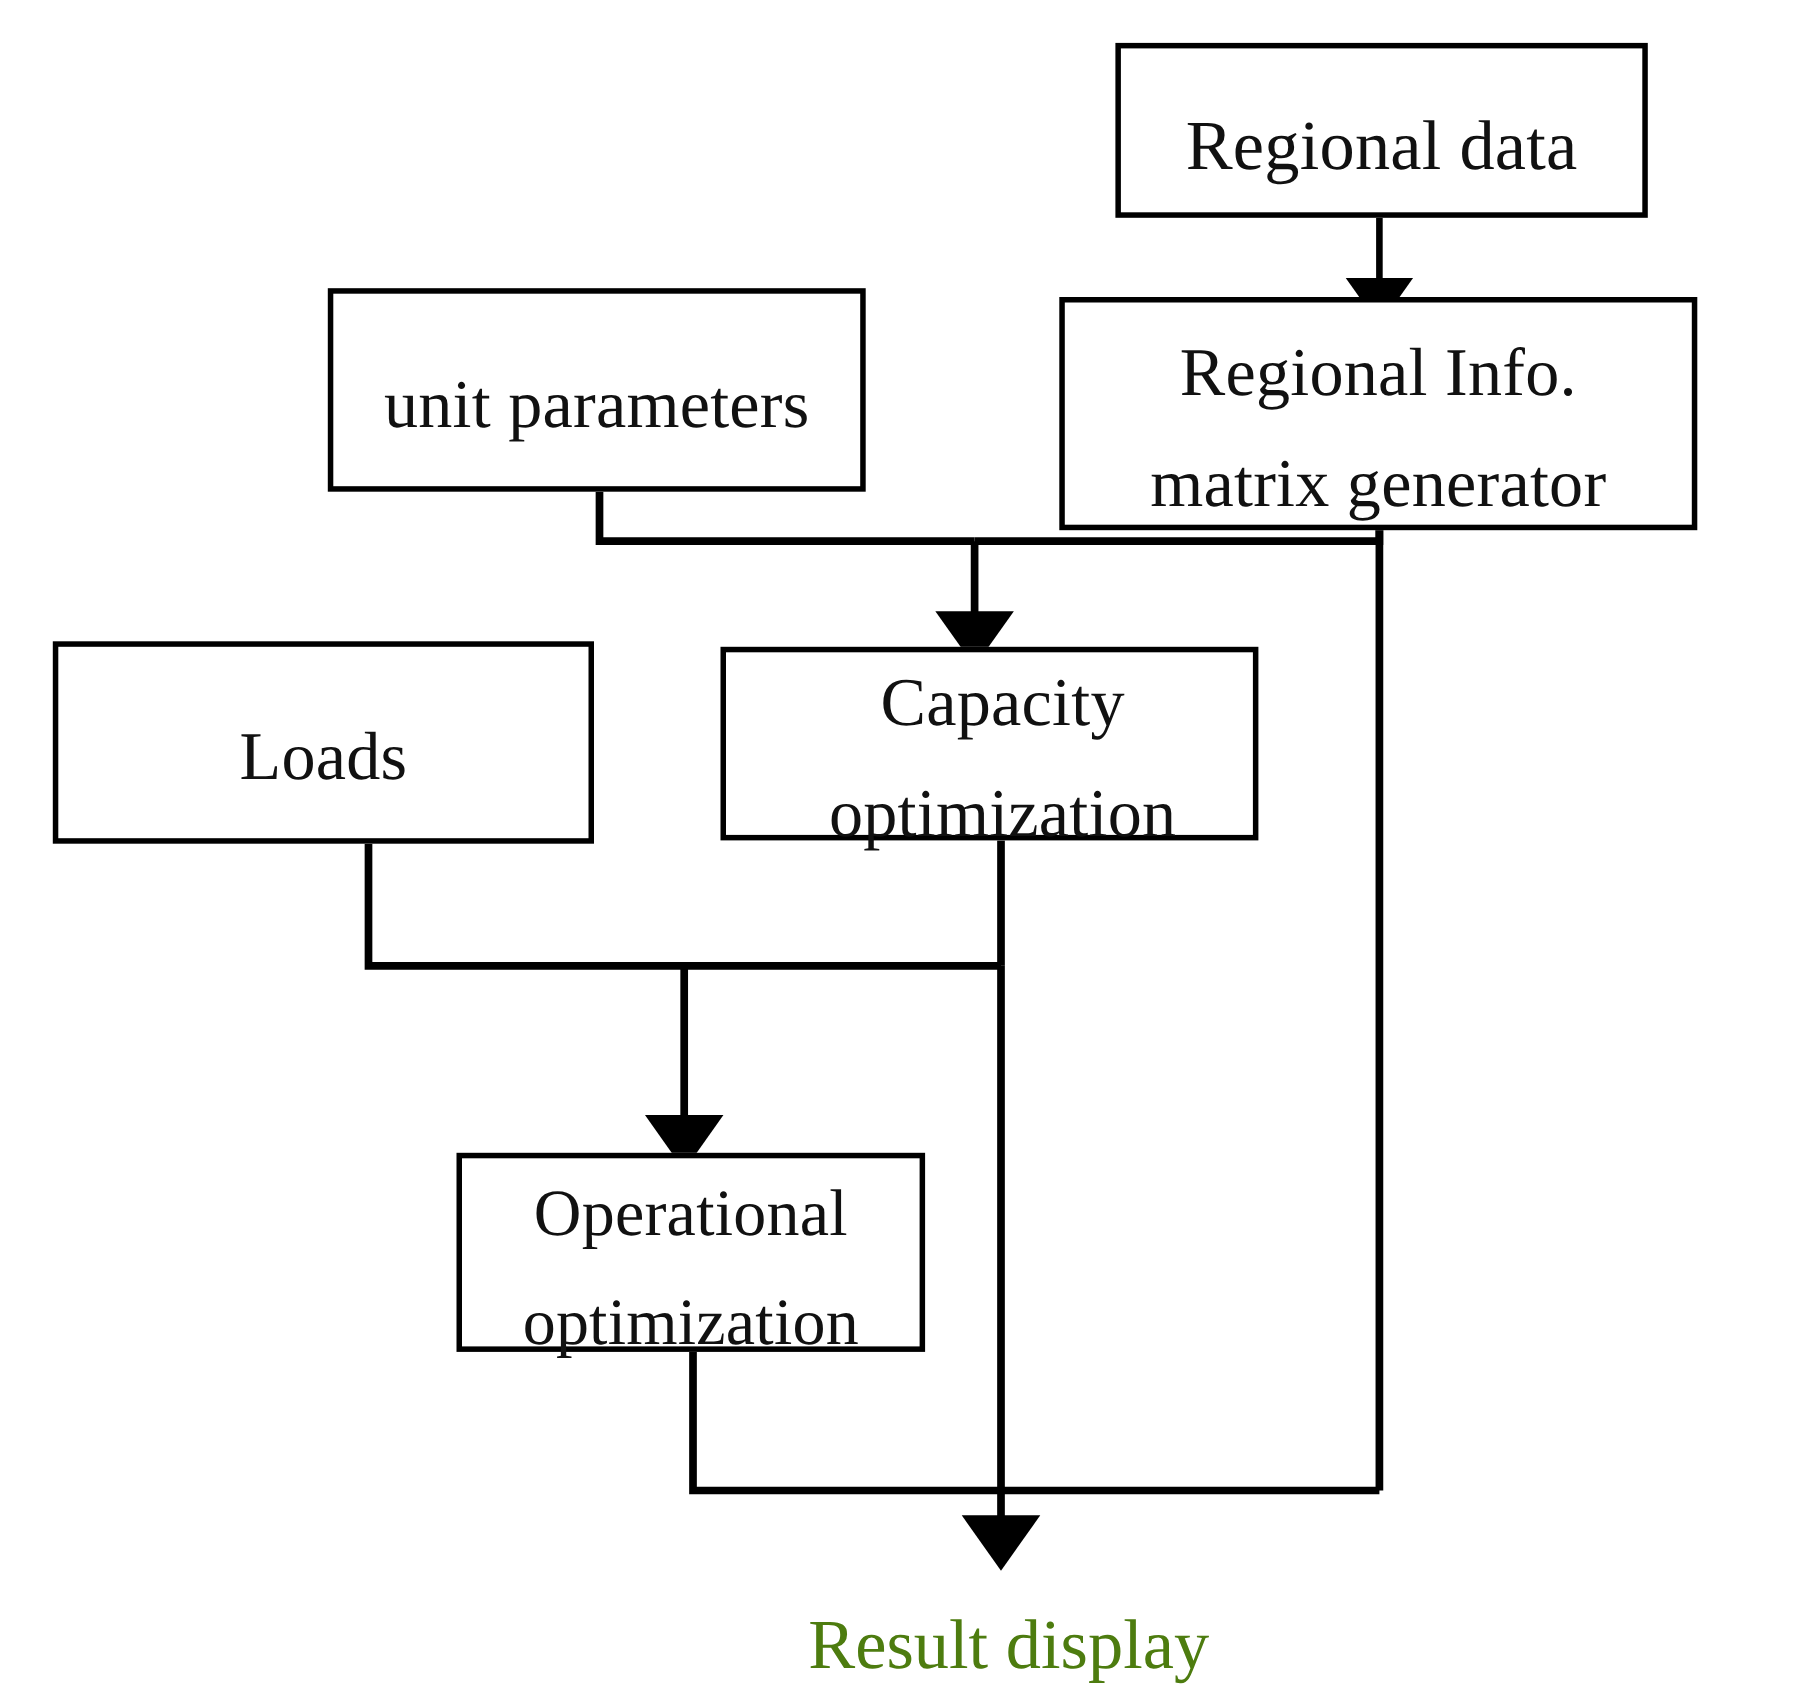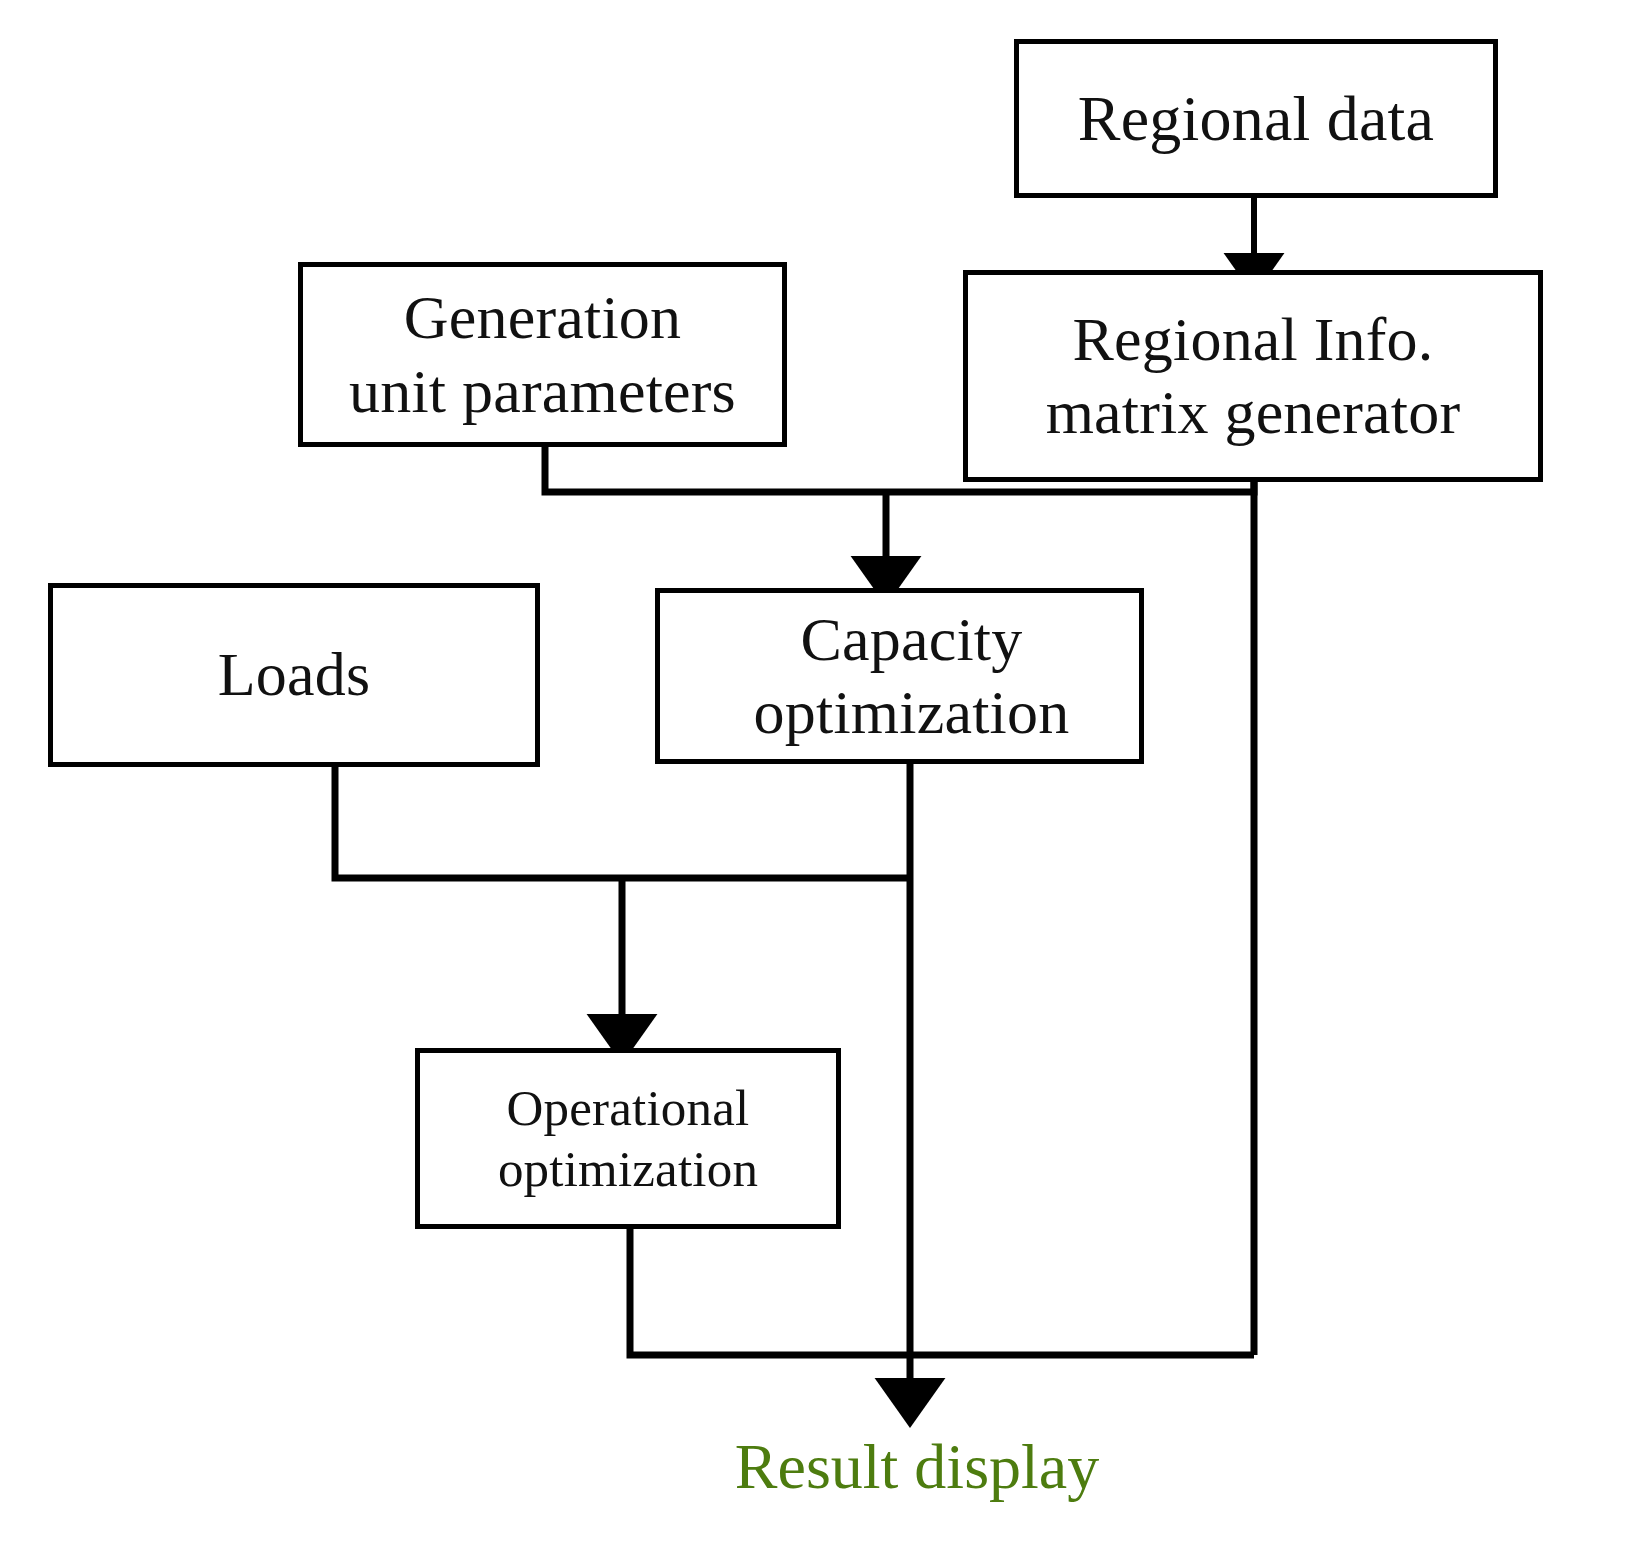--- a/index.html
+++ b/index.html
@@ -32,29 +32,30 @@
     align-items: center;
     justify-content: center;
     text-align: center;
     color: #111111;
     line-height: 1.18;
     letter-spacing: 0.2px;
   }
   .node-line {
     display: block;
     white-space: nowrap;
+    margin-top: 28px;
   }
   .free-label {
     position: absolute;
     text-align: center;
     color: #4d7c0f;
     white-space: nowrap;
     line-height: 1.1;
   }
-  .fs-60 { font-size: 51px; }
+  .fs-60 { font-size: 60px; }
   .fs-62 { font-size: 62px; }
   .fs-64 { font-size: 64px; }
 </style>
 </head>
 <body>
 
 <div id="canvas">
 
   <svg id="flow-svg" viewBox="0 0 1637 1544">
     <defs>
@@ -87,21 +88,20 @@
   <div class="node-box fs-64" style="left:1014px; top:39px; width:484px; height:159px;">
     <span class="node-line">Regional data</span>
   </div>
 
   <div class="node-box fs-62" style="left:963px; top:270px; width:580px; height:212px;">
     <span class="node-line">Regional Info.</span>
     <span class="node-line">matrix generator</span>
   </div>
 
   <div class="node-box fs-62" style="left:298px; top:262px; width:489px; height:185px;">
-    <span class="node-line">Generation</span>
     <span class="node-line">unit parameters</span>
   </div>
 
   <div class="node-box fs-62" style="left:48px; top:583px; width:492px; height:184px;">
     <span class="node-line">Loads</span>
   </div>
 
   <div class="node-box fs-62" style="left:655px; top:588px; width:489px; height:176px;padding-left:24px;">
     <span class="node-line">Capacity</span>
     <span class="node-line">optimization</span>

